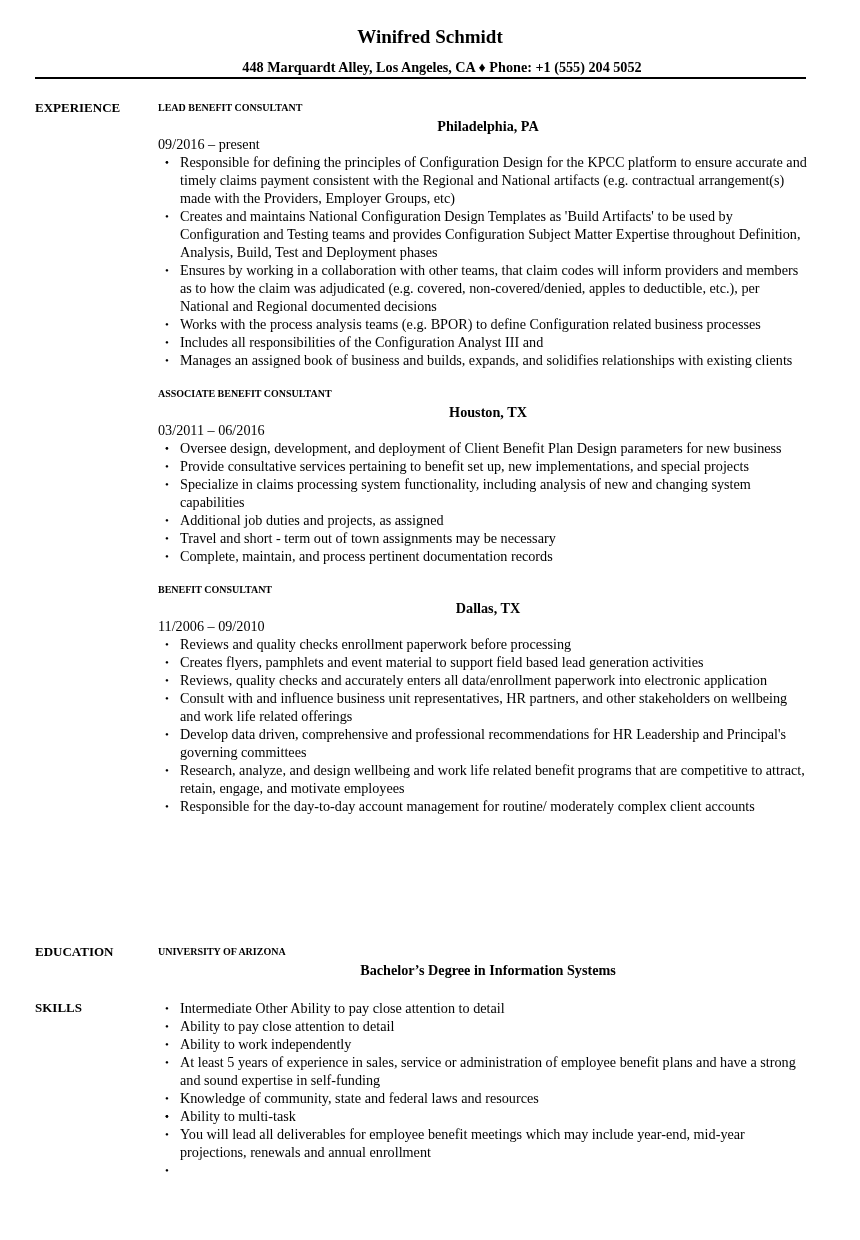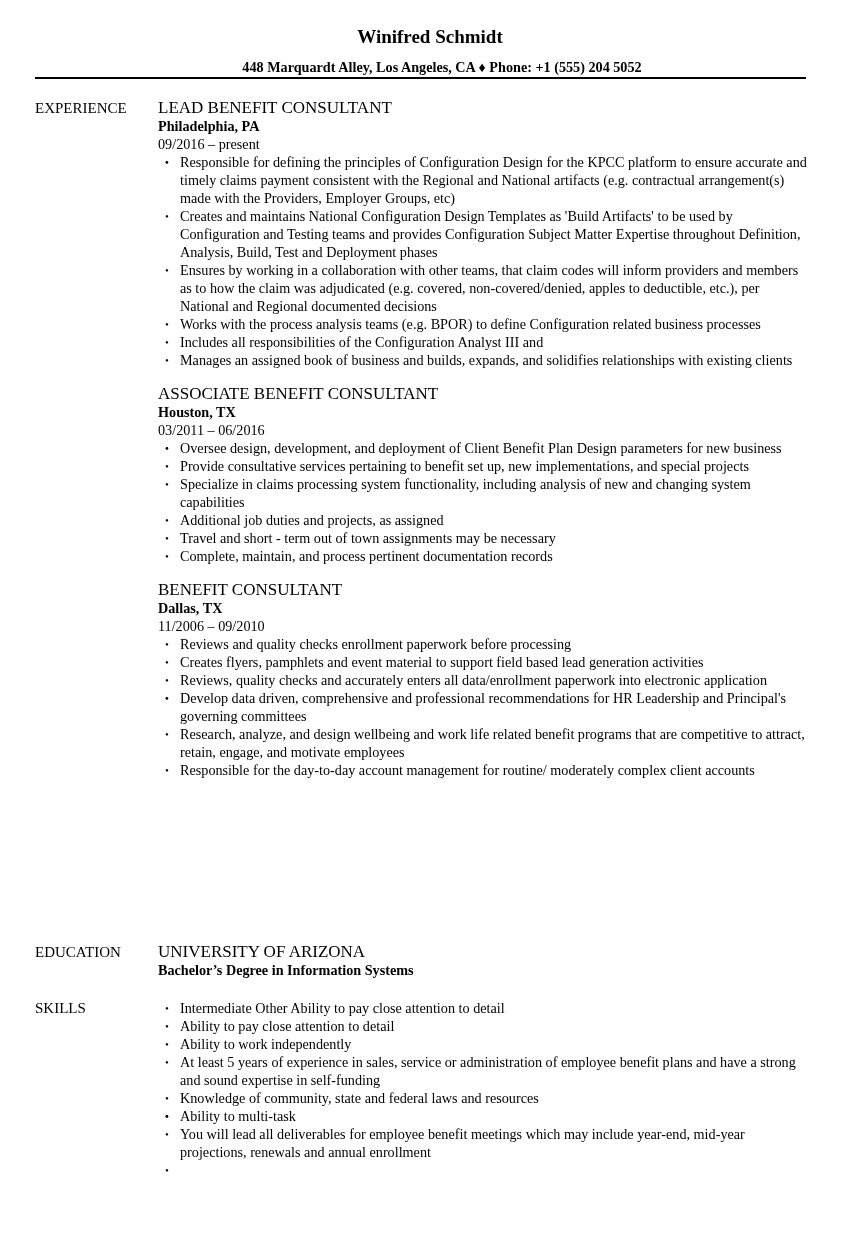--- a/index.html
+++ b/index.html
@@ -19,26 +19,26 @@
       position: absolute; top: 58px; left: 0; width: 860px;
       text-align: center; font-weight: bold; font-size: 14.2px; line-height: 18px; margin-left: 12px;
     }
     .rule {
       position: absolute; top: 77px; left: 35px; width: 771px; height: 2px;
       background: #000;
     }
     .section { position: absolute; left: 0; width: 860px; }
     .sec-label {
       position: absolute; left: 35px; top: 0;
-      font-weight: normal; font-size: 15px; line-height: 18px;
+      font-weight: bold; font-size: 13px; line-height: 18px;
     }
     .sec-body { position: absolute; left: 158px; top: 0; width: 660px; }
     .job { margin-bottom: 16px; }
-    .job-title, .edu-school { font-weight: normal; font-size: 17px; line-height: 18px; }
-    .job-loc, .edu-degree { font-weight: bold; line-height: 18px; }
+    .job-title, .edu-school { font-weight: bold; font-size: 10px; line-height: 18px; }
+    .job-loc, .edu-degree { font-weight: bold; line-height: 18px; text-align: center; }
     .job-dates { line-height: 18px; }
     ul { list-style: none; margin: 0; padding: 0; }
     li {
       position: relative; padding-left: 22px; line-height: 18px;
       width: 630px;
     }
     li .bullet {
       position: absolute; left: 7px; top: 0; font-size: 11px;
     }
     .skills li { width: 630px; }
@@ -84,21 +84,21 @@
           </ul>
         </div>
         <div class="job">
           <div class="job-title">BENEFIT CONSULTANT</div>
           <div class="job-loc">Dallas, TX</div>
           <div class="job-dates">11/2006 – 09/2010</div>
           <ul>
             <li><span class="bullet">•</span><span>Reviews and quality checks enrollment paperwork before processing</span></li>
             <li><span class="bullet">•</span><span>Creates flyers, pamphlets and event material to support field based lead generation activities</span></li>
             <li><span class="bullet">•</span><span>Reviews, quality checks and accurately enters all data/enrollment paperwork into electronic application</span></li>
-            <li><span class="bullet">•</span></li>
+            <li><span class="bullet">•</span><span>Consult with and influence business unit representatives, HR partners, and other stakeholders on wellbeing and work life related offerings</span></li>
             <li><span class="bullet">•</span><span>Develop data driven, comprehensive and professional recommendations for HR Leadership and Principal's governing committees</span></li>
             <li><span class="bullet">•</span><span>Research, analyze, and design wellbeing and work life related benefit programs that are competitive to attract, retain, engage, and motivate employees</span></li>
             <li><span class="bullet">•</span><span>Responsible for the day-to-day account management for routine/ moderately complex client accounts</span></li>
           </ul>
         </div>
       </div>
   </div>
 
   <div class="section" style="top:943px;">
     <div class="sec-label">EDUCATION</div>

